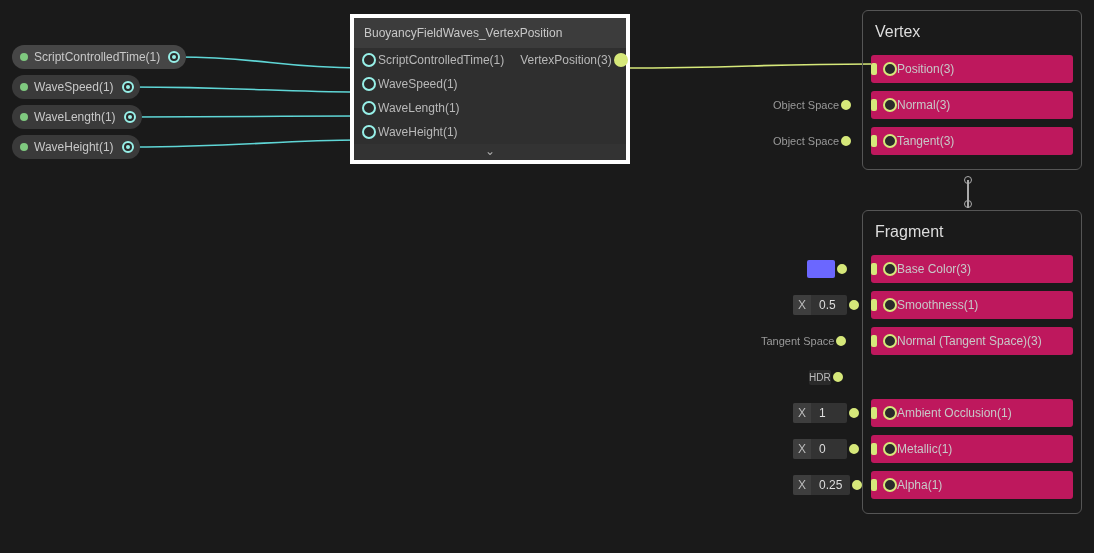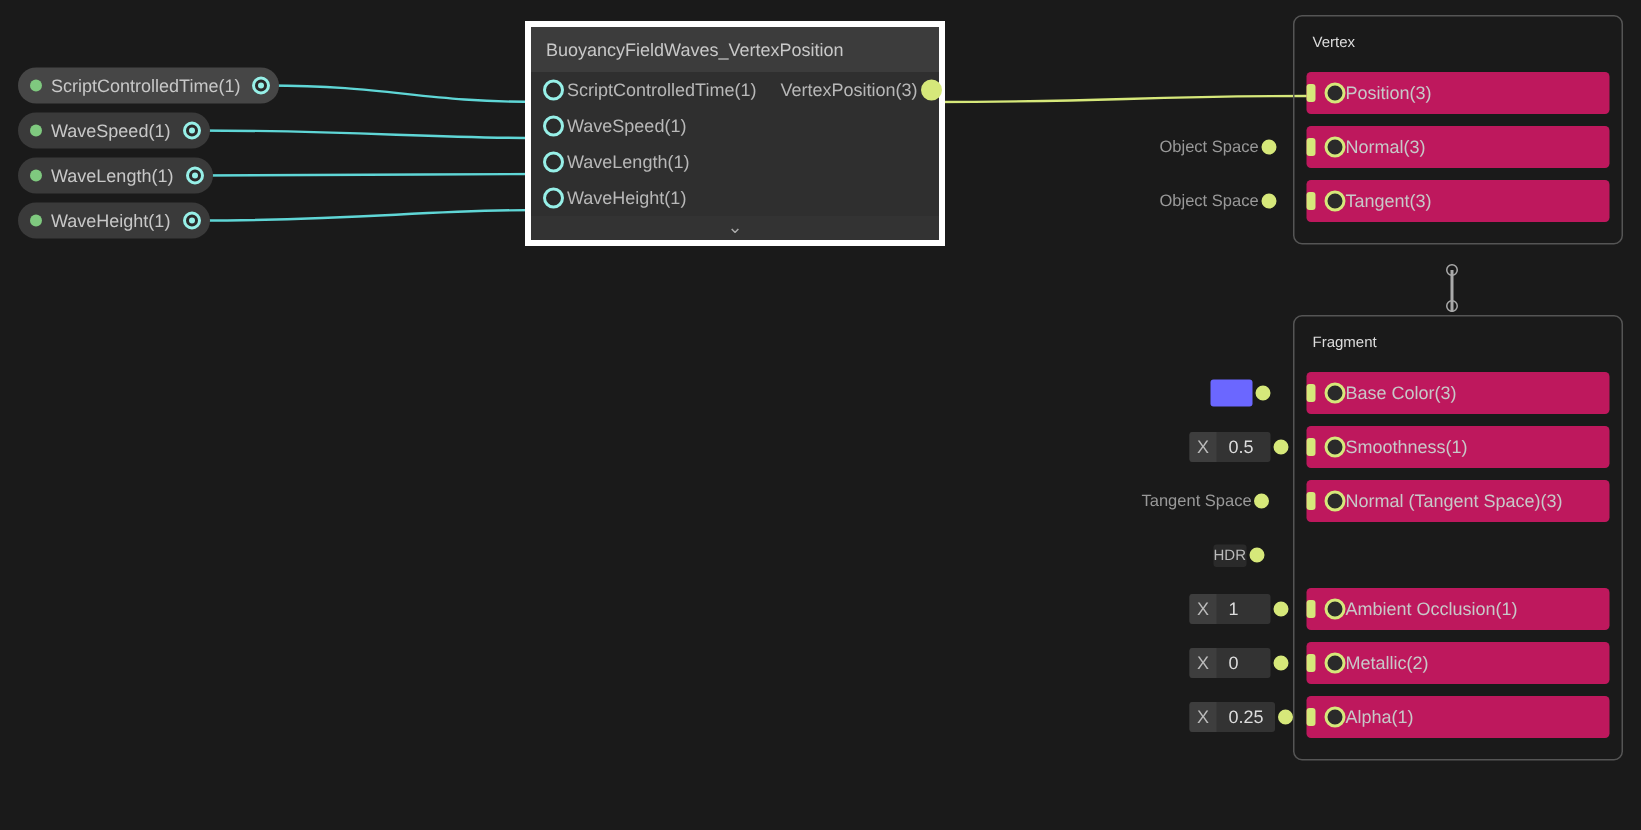--- a/index.html
+++ b/index.html
@@ -20,21 +20,21 @@
 .subnode .col{flex:1;}
 .subnode .row{display:flex;align-items:center;height:24px;padding:0 8px;position:relative;}
 .subnode .col-in .row::before{content:"";position:absolute;left:8px;width:10px;height:10px;border-radius:50%;border:2px solid #97f0e8;background:#2a2a2a;}
 .subnode .col-in .row{padding-left:24px;}
 .subnode .col-out .row{justify-content:flex-start;padding-right:24px;text-align:right;}
 .subnode .col-out .row::after{content:"";position:absolute;right:8px;width:10px;height:10px;border-radius:50%;border:2px solid #d6e87a;background:#2a2a2a;}
 .subnode .col-out .row.filled::after{background:#d6e87a;}
 .subnode .expand{height:16px;text-align:center;color:#aaa;background:#333;line-height:14px;}
 
 .masterbox{position:absolute;right:12px;width:220px;border:1px solid #555;border-radius:6px;padding:8px 8px 8px 8px;}
-.masterbox .mtitle{color:#ddd;font-size:10px;padding:4px 4px 8px;}
+.masterbox .mtitle{color:#ddd;font-size:16px;padding:4px 4px 8px;}
 .mrow{display:flex;align-items:center;height:32px;margin:4px 0;position:relative;}
 .mslot{flex:1;background:#be185d;border-radius:3px;height:28px;display:flex;align-items:center;padding:0 10px 0 26px;color:#c8c8c8;}
 .mslot::before{content:"";position:absolute;left:12px;width:10px;height:10px;border-radius:50%;border:2px solid #d6e87a;background:#2a2a2a;}
 .mslot .bar{position:absolute;left:0;width:6px;height:12px;background:#d6e87a;border-radius:2px;}
 .mrow .ext{position:absolute;left:-98px;display:flex;align-items:center;gap:0;}
 .ext .lbl{color:#999;font-size:11px;}
 .ext .xbox{display:flex;align-items:center;background:#333;border-radius:2px;height:20px;}
 .ext .xbox .x{background:#3e3e3e;color:#bbb;padding:0 5px;height:20px;display:flex;align-items:center;border-radius:2px 0 0 2px;}
 .ext .xbox .v{color:#ddd;padding:0 8px;min-width:36px;}
 .ext .conn{width:10px;height:10px;border-radius:50%;border:2px solid #d6e87a;background:#d6e87a;margin-left:2px;}
@@ -203,21 +203,21 @@
   <div class="mrow">
     <div class="ext" style="left:-78px;">
         <span class="xbox">
           <span class="x">X</span>
           <span class="v">0</span>
         </span>
         <span class="conn"></span>
       </div>
     <div class="mslot">
         <span class="bar"></span>
-        <span>Metallic(2)</span>
+        <span>Metallic(1)</span>
       </div>
   </div>
 
   <div class="mrow">
     <div class="ext" style="left:-78px;">
         <span class="xbox">
           <span class="x">X</span>
           <span class="v">0.25</span>
         </span>
         <span class="conn"></span>

